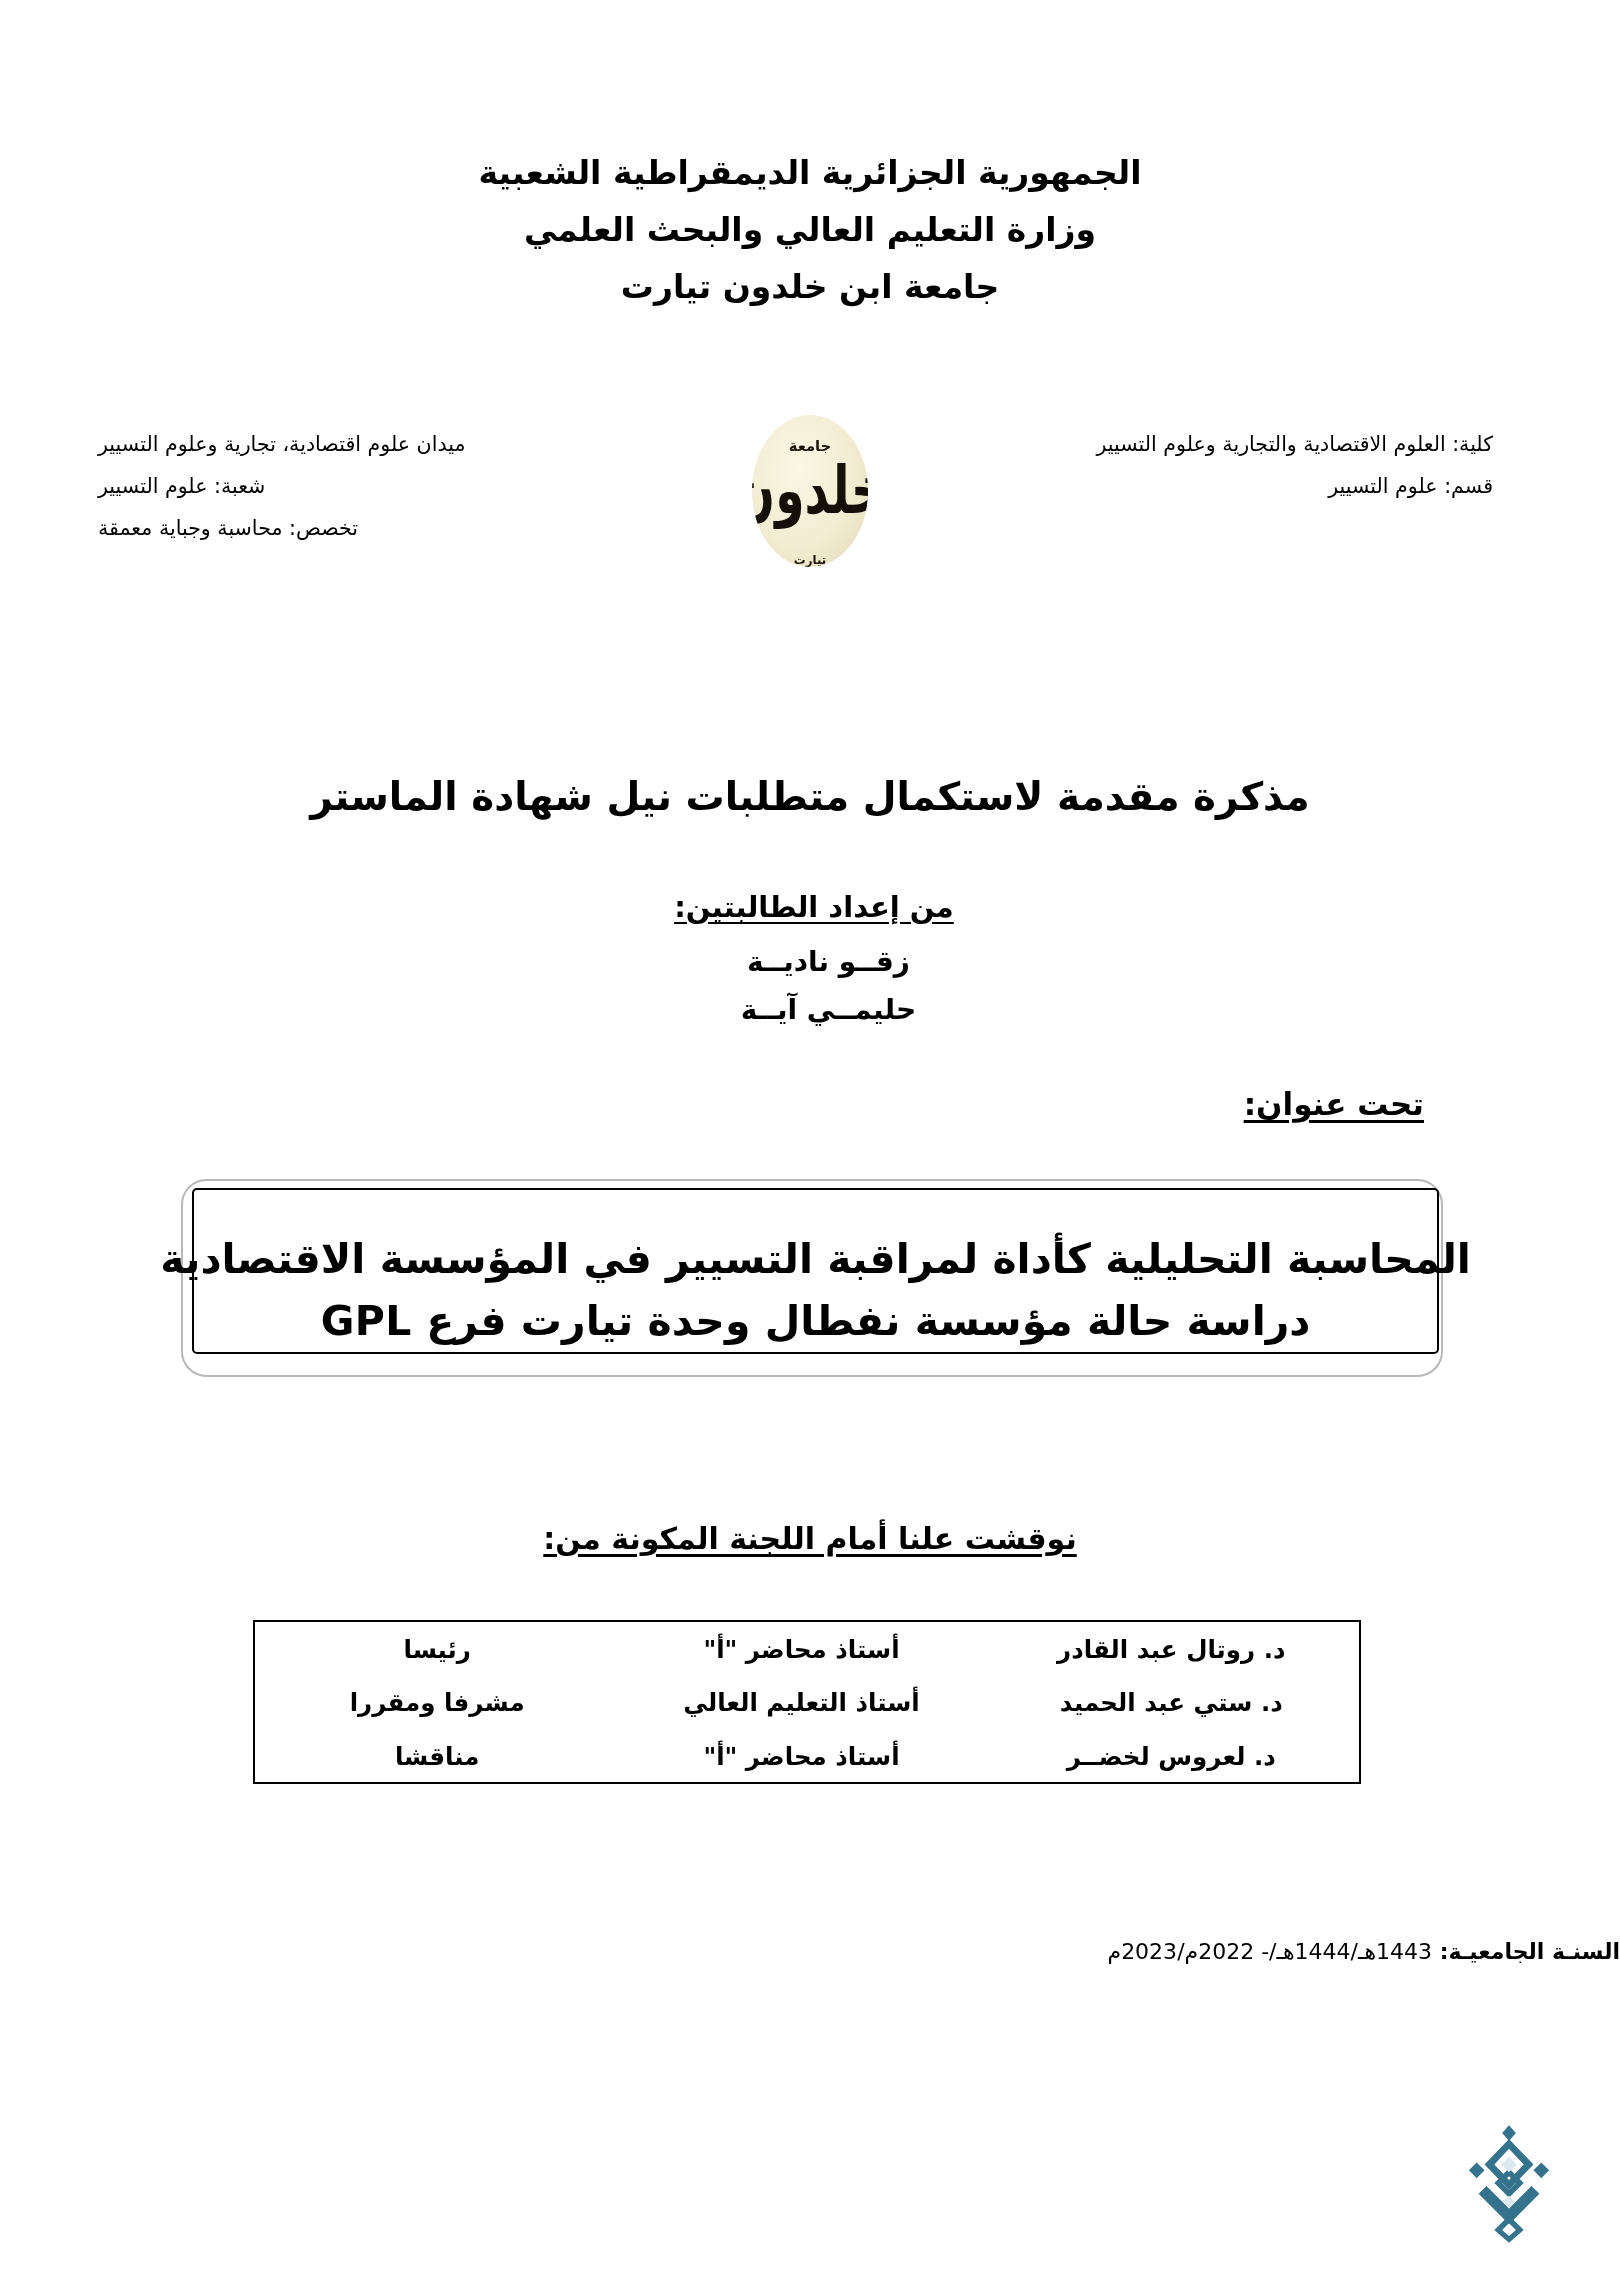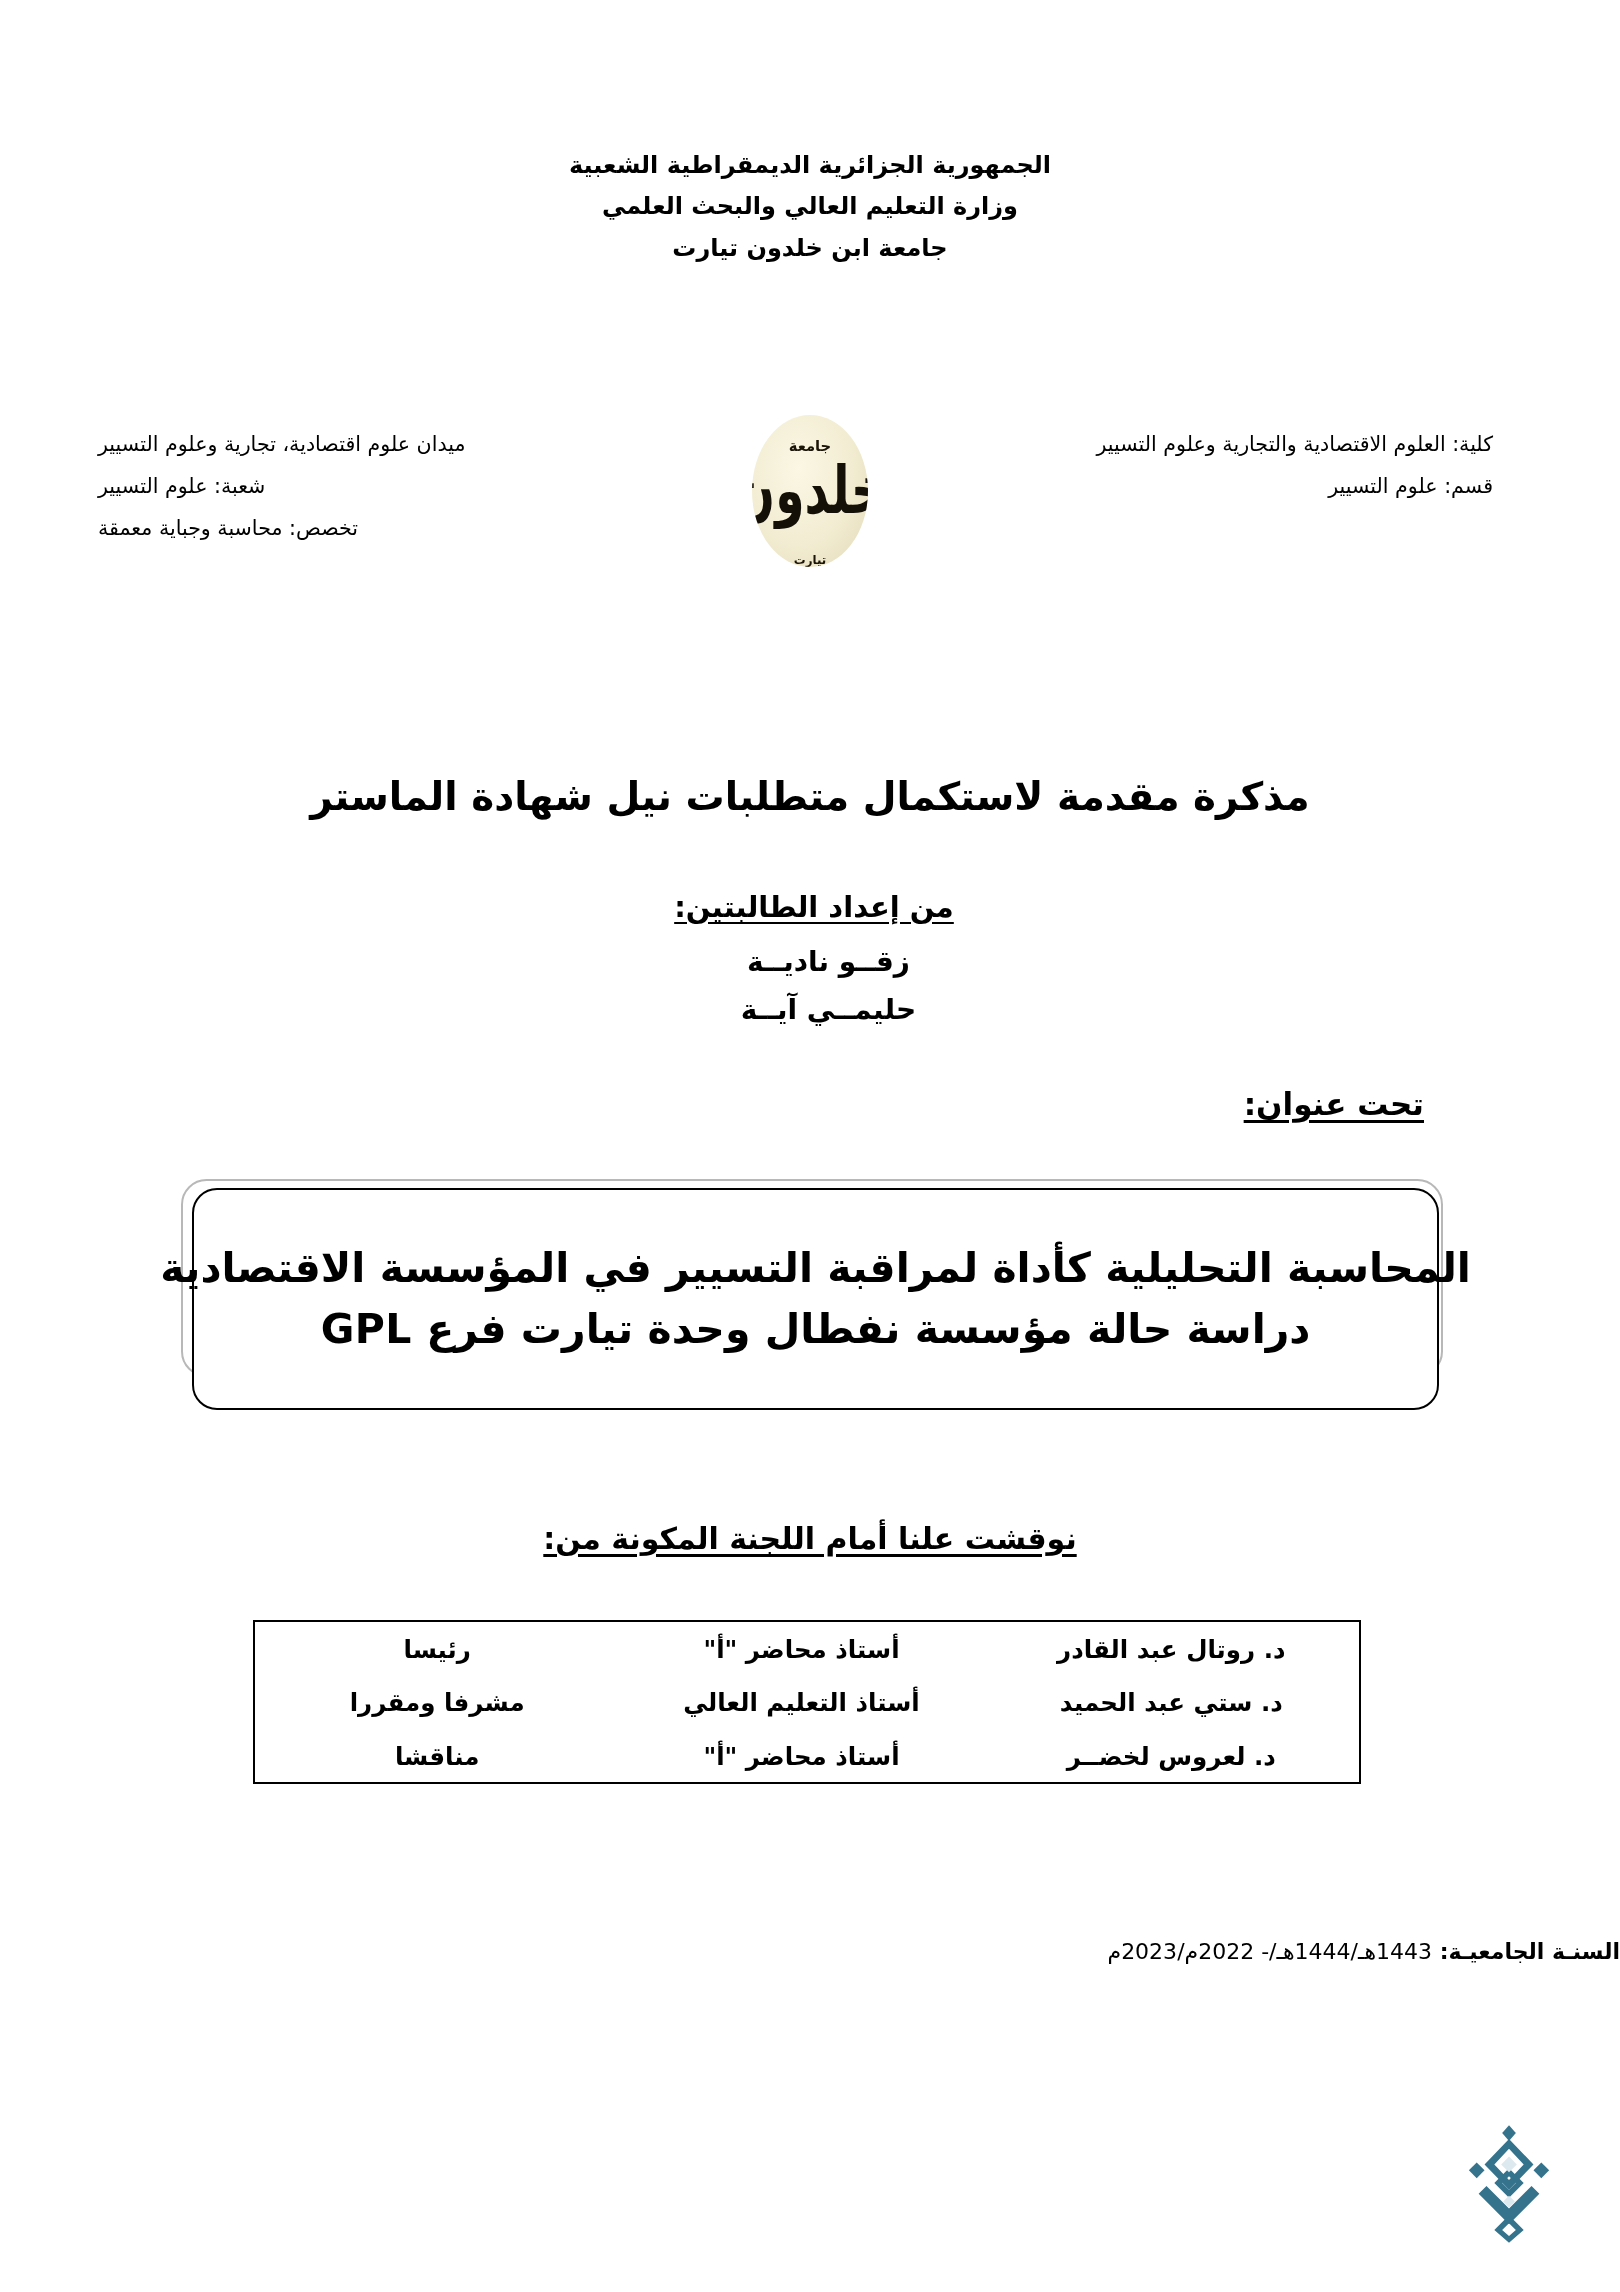--- a/index.html
+++ b/index.html
@@ -25,21 +25,21 @@
 
   
   .header {
     position: absolute;
     top: 145px;
     left: 0;
     right: 0;
     text-align: center;
   }
   .header-line {
-    font-size: 24px;
+    font-size: 33px;
     font-weight: bold;
     line-height: 1.72;
     letter-spacing: 0px;
   }
 
   
   .info-row {
     position: absolute;
     top: 423px;
     left: 0;
@@ -167,28 +167,28 @@
     height: 198px;
     border: 2px solid #b8b8b8;
     border-radius: 25.5px;
     box-sizing: border-box;
   }
   .title-box-inner {
     position: absolute;
     top: 1188px;
     left: 192px;
     width: 1247px;
-    height: 222px;
+    height: 166px;
     border: 2.9px solid #000000;
-    border-radius: 25px;
+    border-radius: 5px;
     box-sizing: border-box;
     display: flex;
     flex-direction: column;
     align-items: center;
-    justify-content: center;
+    justify-content: flex-end;
     background: #ffffff;
   }
   .title-line {
     font-size: 41px;
     font-weight: bold;
     line-height: 1.5;
     text-align: center;
     white-space: nowrap;
     letter-spacing: 0.5px;
   }

